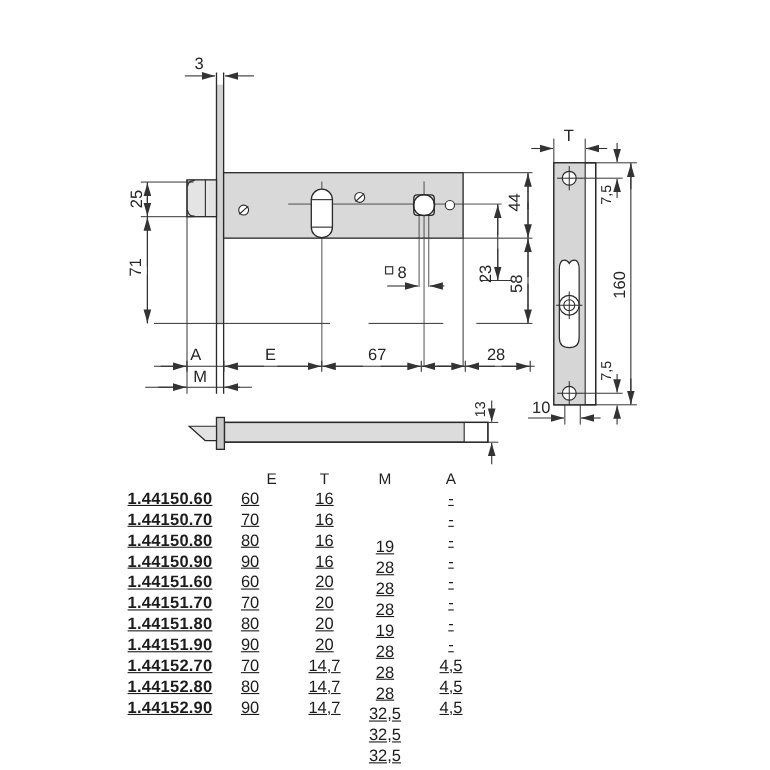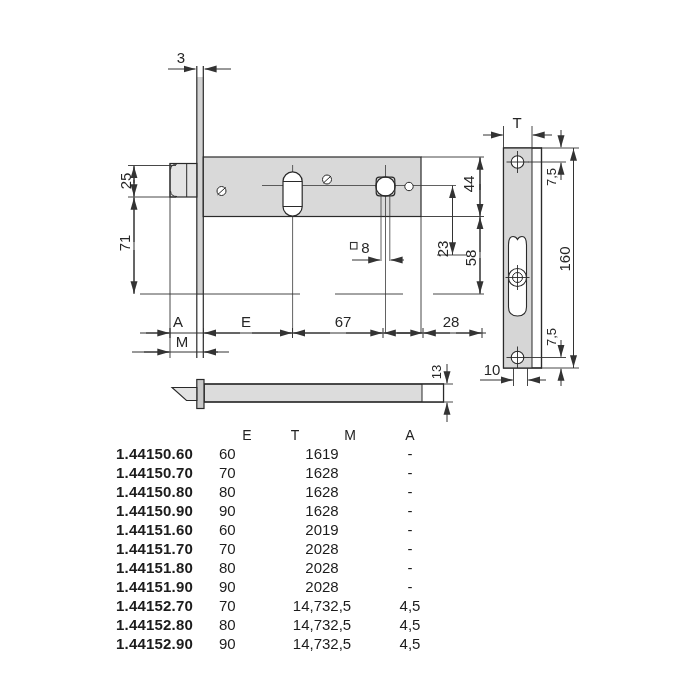--- a/index.html
+++ b/index.html
@@ -10,25 +10,25 @@
   .dimtxt-s{font-size:13px;}
   
   #spec-table{position:absolute;left:0;top:427px;width:700px;}
   .thead{position:relative;height:17px;}
   .thead span{position:absolute;font-size:14px;text-align:center;color:#222;}
   .h-e{left:219px;width:56px;}
   .h-t{left:268px;width:54px;}
   .h-m{left:322px;width:56px;}
   .h-a{left:385px;width:50px;}
   .trow{position:relative;height:19px;}
-  .tcell{position:absolute;top:0;font-size:15px;line-height:19px;color:#1c1c1c;}
+  .tcell{position:absolute;top:0;font-size:15px;line-height:19px;color:#1c1c1c;text-decoration:underline;}
   .c-code{left:116px;width:100px;font-weight:bold;letter-spacing:0.2px;}
   .c-e{left:219px;width:56px;text-align:left;}
-  .c-t{left:268px;width:54px;text-align:right;}
-  .c-m{left:322px;width:56px;}
+  .c-t{left:268px;width:54px;text-align:center;}
+  .c-m{left:322px;width:56px;text-align:center;margin-top:44px;}
   .c-a{left:385px;width:50px;text-align:center;}
   .smudge{position:absolute;left:112px;top:444px;width:190px;height:17px;background:#f0f0f0;z-index:-1;}
 </style>
 </head>
 <body>
 
 <div id="page">
 
   <svg width="700" height="430" viewBox="0 0 700 430">
     <defs>

